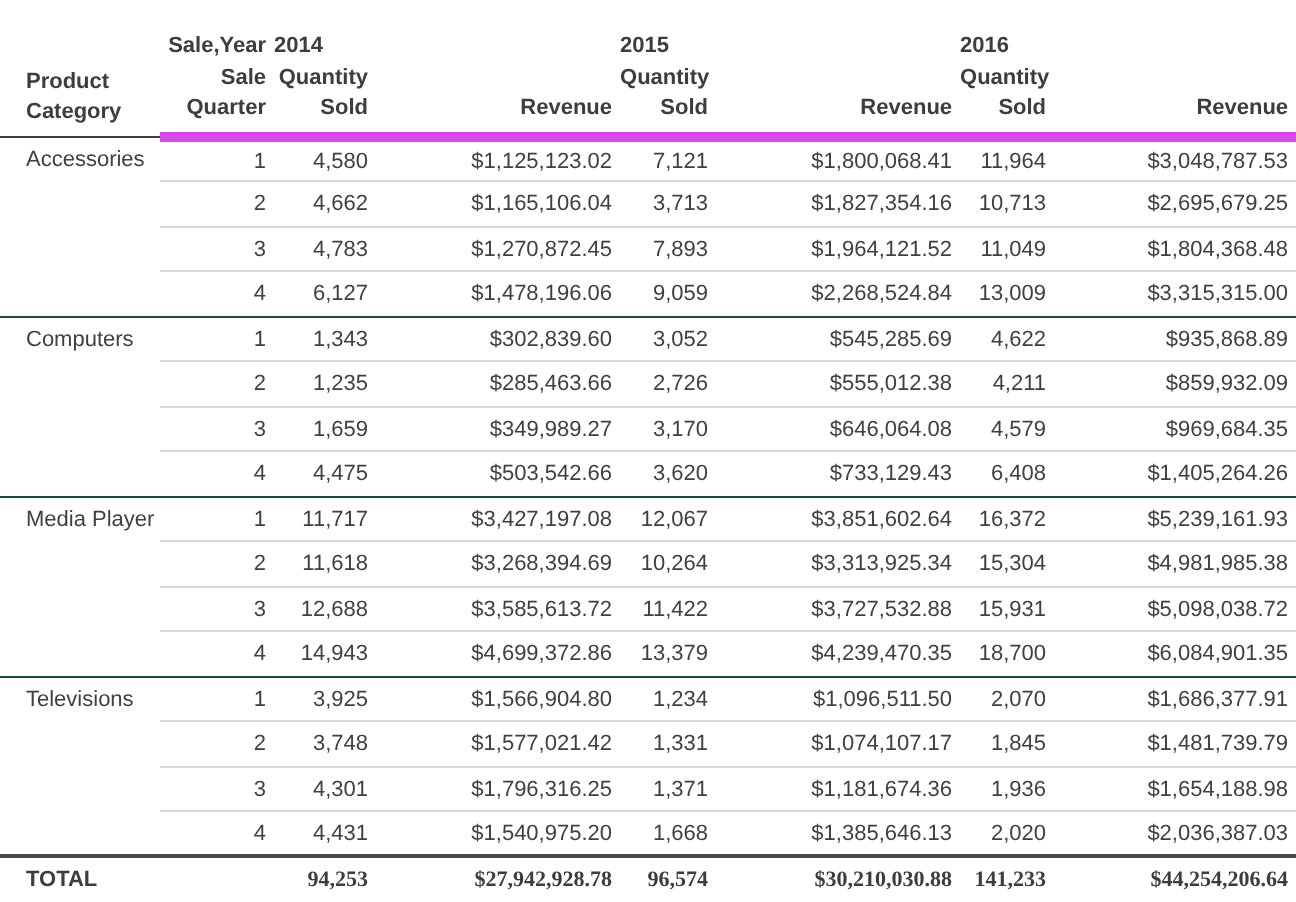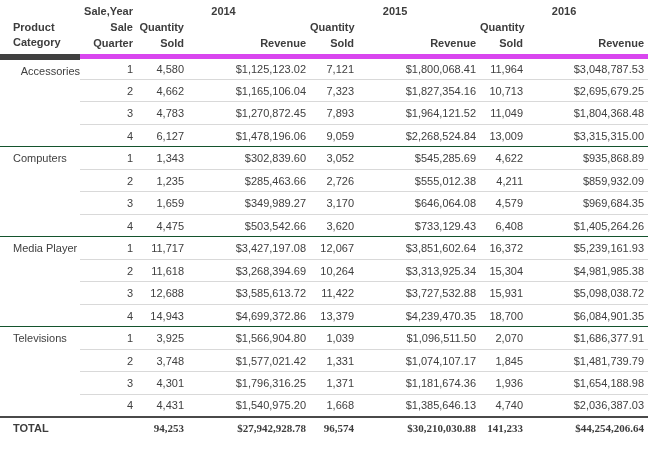--- a/index.html
+++ b/index.html
@@ -29,44 +29,44 @@
   col.c-qty3 { width: 47px; }
   col.c-rev3 { width: 121px; }
 
   th {
     font-weight: bold;
     color: #3d3d3d;
     line-height: 1.42;
     white-space: normal;
   }
   tr.hr1 { height: 16px; }
-  tr.hr1 th { vertical-align: bottom; padding: 4px 4px 0 0; }
-  tr.hr1 th.year { text-align: center; padding: 0; margin-top: 16px; }
+  tr.hr1 th { vertical-align: bottom; padding: 16px 4px 0 0; }
+  tr.hr1 th.year { text-align: left; padding: 0; margin-top: 16px; }
   tr.hr1 th.num { text-align: right; }
   tr.hr2 { height: 36px; }
   tr.hr2 th { vertical-align: bottom; padding: 0 4px 3px 0; text-align: right; }
-  tr.hr2 th.cat { text-align: left; padding-left: 13px; padding-right: 0; border-bottom: 6px solid #404040; }
+  tr.hr2 th.cat { text-align: left; padding-left: 13px; padding-right: 0; border-bottom: 1px solid #404040; }
   tr.hr2 th { border-bottom: 5px solid #d946ef; }
 
   tbody tr { height: 22.5px; }
   tbody td {
     padding: 0 4px 0 0;
     white-space: nowrap;
     vertical-align: middle;
   }
   td.num { text-align: right; }
   td.cat-cell {
     text-align: left;
     vertical-align: top;
     padding: 5px 0 0 13px;
     white-space: nowrap;
   }
   tbody tr.group-start td { border-top: 1px solid #14532d; }
   tbody tr.group-inner td { border-top: 1px solid #d9d9d9; }
-  tbody tr.first-group td { border-top: none; text-align: right; }
+  tbody tr.first-group td { border-top: none; }
 
   tfoot tr { height: 22px; }
   tfoot td {
     border-top: 2px solid #4a4a4a;
     font-weight: bold;
     color: #3d3d3d;
     padding: 0 4px 0 0;
     white-space: nowrap;
   }
   tfoot td.total-label {
@@ -117,21 +117,21 @@
         <td class="num">$1,125,123.02</td>
         <td class="num">7,121</td>
         <td class="num">$1,800,068.41</td>
         <td class="num">11,964</td>
         <td class="num">$3,048,787.53</td>
       </tr>
       <tr class="group-inner">
         <td class="num">2</td>
         <td class="num">4,662</td>
         <td class="num">$1,165,106.04</td>
-        <td class="num">7,323</td>
+        <td class="num">3,713</td>
         <td class="num">$1,827,354.16</td>
         <td class="num">10,713</td>
         <td class="num">$2,695,679.25</td>
       </tr>
       <tr class="group-inner">
         <td class="num">3</td>
         <td class="num">4,783</td>
         <td class="num">$1,270,872.45</td>
         <td class="num">7,893</td>
         <td class="num">$1,964,121.52</td>
@@ -219,21 +219,21 @@
         <td class="num">13,379</td>
         <td class="num">$4,239,470.35</td>
         <td class="num">18,700</td>
         <td class="num">$6,084,901.35</td>
       </tr>
       <tr class="group-start">
         <td class="cat-cell" rowspan="4">Televisions</td>
         <td class="num">1</td>
         <td class="num">3,925</td>
         <td class="num">$1,566,904.80</td>
-        <td class="num">1,039</td>
+        <td class="num">1,234</td>
         <td class="num">$1,096,511.50</td>
         <td class="num">2,070</td>
         <td class="num">$1,686,377.91</td>
       </tr>
       <tr class="group-inner">
         <td class="num">2</td>
         <td class="num">3,748</td>
         <td class="num">$1,577,021.42</td>
         <td class="num">1,331</td>
         <td class="num">$1,074,107.17</td>
@@ -248,21 +248,21 @@
         <td class="num">$1,181,674.36</td>
         <td class="num">1,936</td>
         <td class="num">$1,654,188.98</td>
       </tr>
       <tr class="group-inner">
         <td class="num">4</td>
         <td class="num">4,431</td>
         <td class="num">$1,540,975.20</td>
         <td class="num">1,668</td>
         <td class="num">$1,385,646.13</td>
-        <td class="num">4,740</td>
+        <td class="num">2,020</td>
         <td class="num">$2,036,387.03</td>
       </tr>
     </tbody>
   <tfoot>
     <tr>
       <td class="total-label" colspan="2">TOTAL</td>
       <td class="num">94,253</td>
       <td class="num">$27,942,928.78</td>
       <td class="num">96,574</td>
       <td class="num">$30,210,030.88</td>

